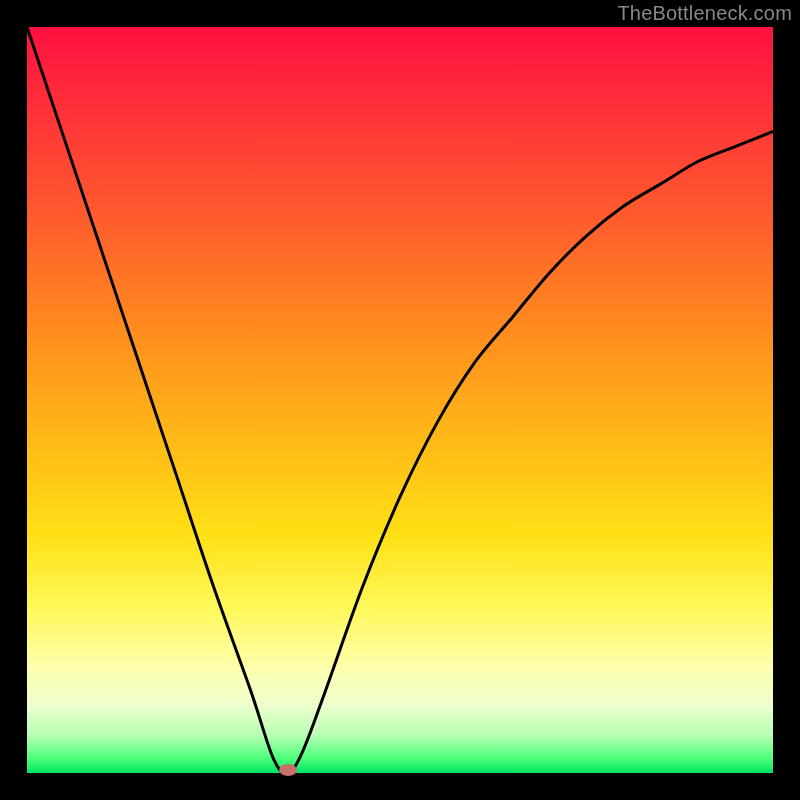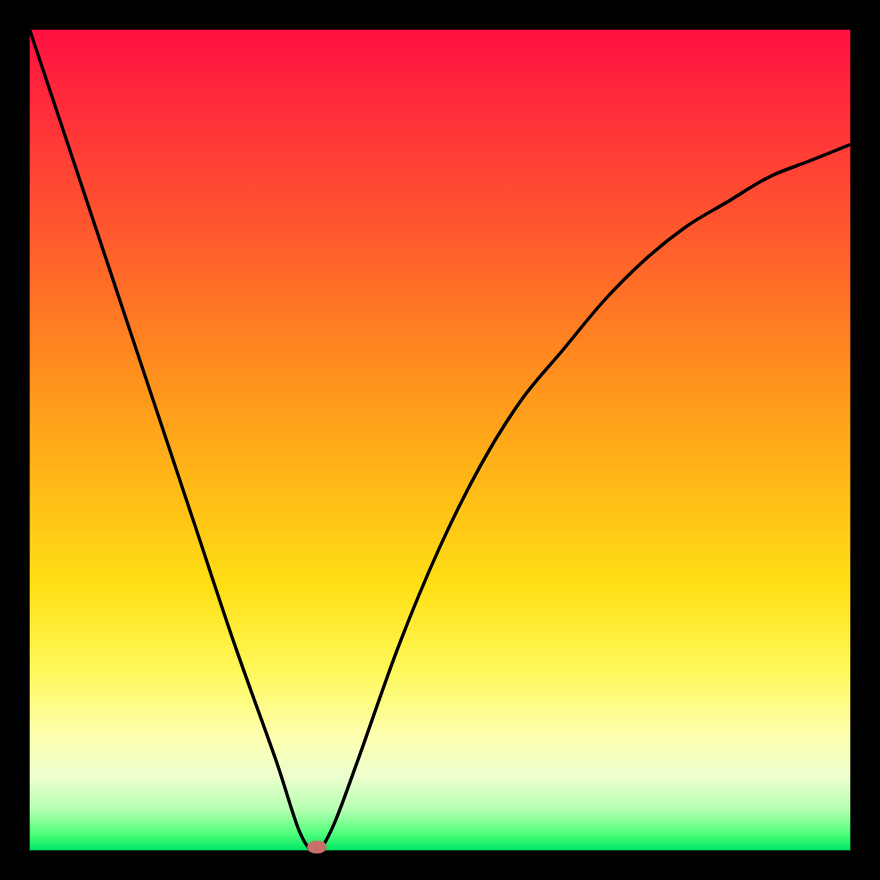--- a/index.html
+++ b/index.html
@@ -68,20 +68,21 @@
   .marker {
     fill: #c96f6a;
     stroke: none;
   }
 </style>
 </head>
 <body>
 
 <div class="outer">
 
+  <div class="attribution">TheBottleneck.com</div>
 
   <div class="plot-frame">
     <div class="gradient-bg"></div>
 
     <svg class="curve" viewBox="0 0 746 746" preserveAspectRatio="none">
 
       <path id="curve-path" fill="none" stroke="#000000" stroke-width="3" d="M 0 0 C 6.216666666666668 18.649999999999995 24.866666666666667 74.59999999999997 37.300000000000004 111.89999999999998 C 49.73333333333334 149.2 62.16666666666668 186.50000000000006 74.60000000000001 223.80000000000007 C 87.03333333333335 261.1000000000001 99.46666666666665 298.4 111.89999999999999 335.7 C 124.33333333333333 373 136.76666666666668 410.29999999999995 149.20000000000002 447.59999999999997 C 161.63333333333335 484.9 174.06666666666666 523.4433333333333 186.5 559.5 C 198.93333333333334 595.5566666666667 213.85333333333332 635.3433333333334 223.79999999999998 663.94 C 233.74666666666664 692.5366666666667 239.96333333333334 717.4033333333334 246.18 731.08 C 252.39666666666668 744.7566666666667 256.12666666666667 747.2433333333333 261.09999999999997 746 C 266.07333333333327 744.7566666666667 269.8033333333333 737.2966666666666 276.02 723.62 C 282.2366666666667 709.9433333333334 288.4533333333334 691.2933333333334 298.40000000000003 663.94 C 308.3466666666667 636.5866666666667 323.26666666666665 591.8266666666667 335.7 559.5 C 348.1333333333333 527.1733333333333 360.56666666666666 497.33333333333337 373 469.98 C 385.43333333333334 442.62666666666667 397.8666666666667 417.76 410.3 395.38 C 422.73333333333335 373 435.16666666666663 353.1066666666667 447.59999999999997 335.7 C 460.0333333333333 318.2933333333333 472.4666666666667 305.86 484.90000000000003 290.94 C 497.33333333333337 276.02 509.7666666666666 259.8566666666666 522.1999999999999 246.17999999999995 C 534.6333333333332 232.50333333333327 547.0666666666666 220.07 559.5 208.88 C 571.9333333333334 197.69 584.3666666666668 187.7433333333333 596.8000000000001 179.03999999999996 C 609.2333333333333 170.33666666666662 621.6666666666667 164.11999999999995 634.1 156.65999999999997 C 646.5333333333333 149.2 658.9666666666667 140.49666666666675 671.4 134.2800000000001 C 683.8333333333333 128.06333333333342 696.2666666666667 124.33333333333336 708.6999999999999 119.36000000000001 C 721.1333333333332 114.38666666666667 739.7833333333333 106.92666666666672 746 104.44000000000005"></path>
       <ellipse id="min-marker" class="marker" rx="9" ry="6" cx="261.09999999999997" cy="743" fill="#c96f6a"></ellipse>
     </svg>
   </div>

